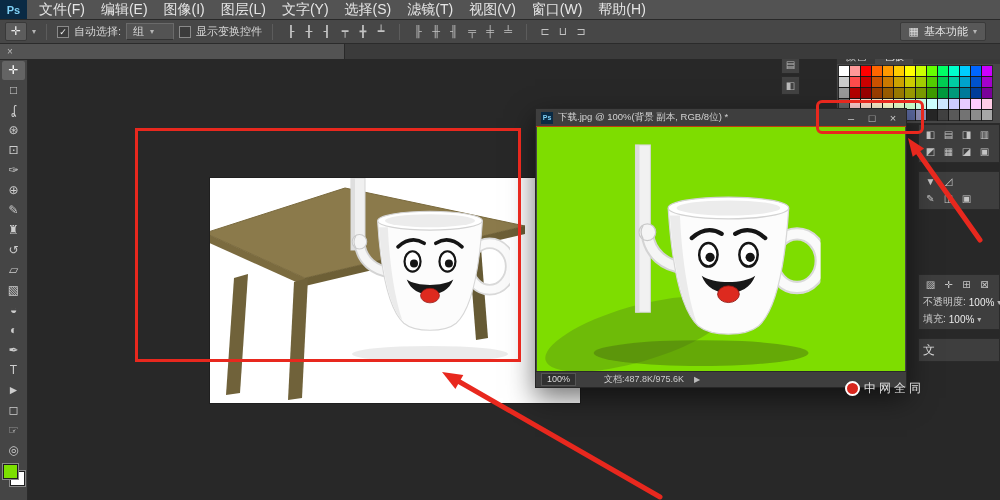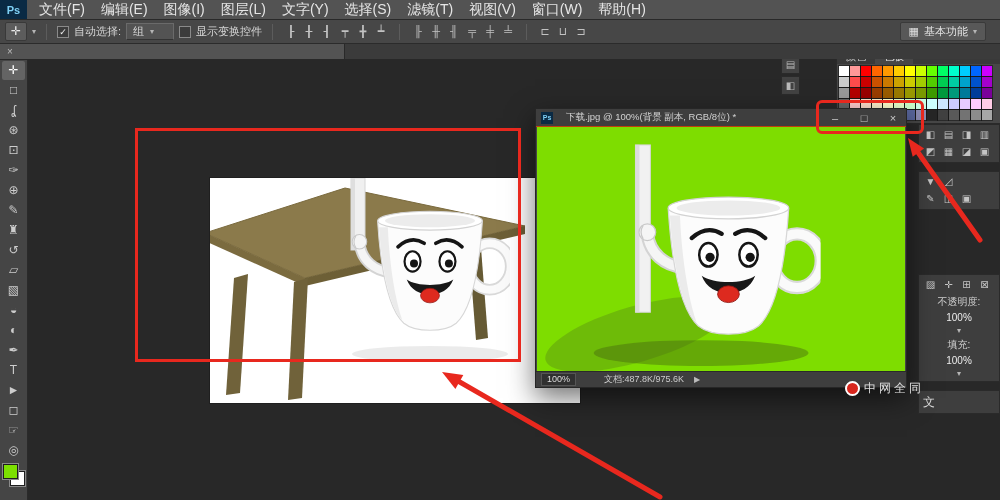--- a/index.html
+++ b/index.html
@@ -38,21 +38,21 @@
   .color-chips{position:relative;width:22px;height:22px;margin-top:4px;}
   .fg-chip{position:absolute;left:0;top:0;width:13px;height:13px;background:var(--foreground-swatch,#7ce000);border:1px solid #1e1e1e;outline:1px solid #8a8a8a;z-index:2;}
   .bg-chip{position:absolute;right:0;bottom:0;width:13px;height:13px;background:var(--background-swatch,#fff);border:1px solid #1e1e1e;outline:1px solid #8a8a8a;}
 
   
   .image-doc{position:absolute;left:210px;top:178px;width:370px;height:225px;background:#fff;z-index:3;box-shadow:0 0 0 1px #1f1f1f;}
   .image-doc svg{display:block;width:100%;height:100%;}
 
   
   .float-window{position:absolute;left:535px;top:108px;width:370px;height:278px;background:#454545;border:1px solid #262626;box-shadow:0 10px 26px rgba(0,0,0,.55);z-index:10;}
-  .fw-titlebar{position:absolute;top:0;left:0;right:0;height:17px;background:#3e3e3e;border-bottom:1px solid #c2410c;display:flex;align-items:center;gap:13px;padding:0 5px;}
+  .fw-titlebar{position:absolute;top:0;left:0;right:0;height:17px;background:#3e3e3e;border-bottom:1px solid #c2410c;display:flex;align-items:center;gap:5px;padding:0 5px;}
   .fw-doc-icon{width:12px;height:12px;background:#0a2a44;color:#7fd0f5;font-size:7px;font-weight:bold;display:flex;align-items:center;justify-content:center;}
   .fw-title{flex:1;font-size:9.5px;color:#d2d2d2;white-space:nowrap;overflow:hidden;}
   .fw-btn{width:16px;text-align:center;font-size:11px;color:#c8c8c8;line-height:16px;}
   .fw-content{position:absolute;top:18px;bottom:16px;left:1px;right:1px;background:var(--canvas-green,#7edd00);overflow:hidden;}
   .fw-content svg{display:block;width:100%;height:100%;}
   .fw-statusbar{position:absolute;bottom:0;left:0;right:0;height:15px;background:#3e3e3e;border-top:1px solid #2a2a2a;display:flex;align-items:center;padding:0 5px;}
   .fw-zoom{font-size:9px;color:#ddd;background:#303030;border:1px solid #555;padding:0 5px;line-height:11px;}
   .fw-docinfo{font-size:9px;color:#ccc;margin-left:28px;}
   .fw-play{font-size:8px;color:#bbb;margin-left:10px;}
 
@@ -66,21 +66,21 @@
   .sp-tab.active{background:#474747;color:#eee;}
   .sp-menu{margin-left:auto;padding:0 5px;line-height:15px;font-size:9px;color:#aaa;}
   .sp-grid{display:flex;flex-wrap:wrap;gap:1px;padding:2px;}
   .sp-grid span{display:block;width:10px;height:10px;outline:1px solid rgba(0,0,0,.4);}
 
   .right-dock{position:absolute;left:918px;top:124px;width:82px;z-index:6;display:flex;flex-direction:column;gap:8px;}
   .dock-section{background:#3e3e3e;border:1px solid #2a2a2a;padding:3px 4px;display:flex;flex-wrap:wrap;gap:3px;align-items:center;}
   .dock-icon{display:block;width:15px;height:14px;font-size:10px;line-height:14px;text-align:center;color:#c5c5c5;}
   .grp{display:inline-flex;gap:3px;}
   .layers-section{margin-top:56px;}
-  .prop-row{display:flex;align-items:center;gap:3px;font-size:10px;color:#cfcfcf;width:100%;white-space:nowrap;flex-direction:column;}
+  .prop-row{display:flex;align-items:center;gap:3px;font-size:10px;color:#cfcfcf;width:100%;white-space:nowrap;}
   .prop-value{color:#ececec;}
   .text-glyph{font-size:12px;color:#ddd;line-height:16px;}
 
   .watermark{position:absolute;left:845px;top:380px;z-index:12;display:flex;align-items:center;gap:4px;}
   .wm-logo{width:15px;height:15px;border-radius:50%;background:#d8261d;border:2px solid #fff;box-sizing:border-box;}
   .wm-item{font-size:12px;color:#e0e0e0;}
 
   
   .anno-rect{position:absolute;border:3px solid var(--accent-red,#e8281e);z-index:20;pointer-events:none;}
   .r1{left:135px;top:128px;width:380px;height:228px;}

